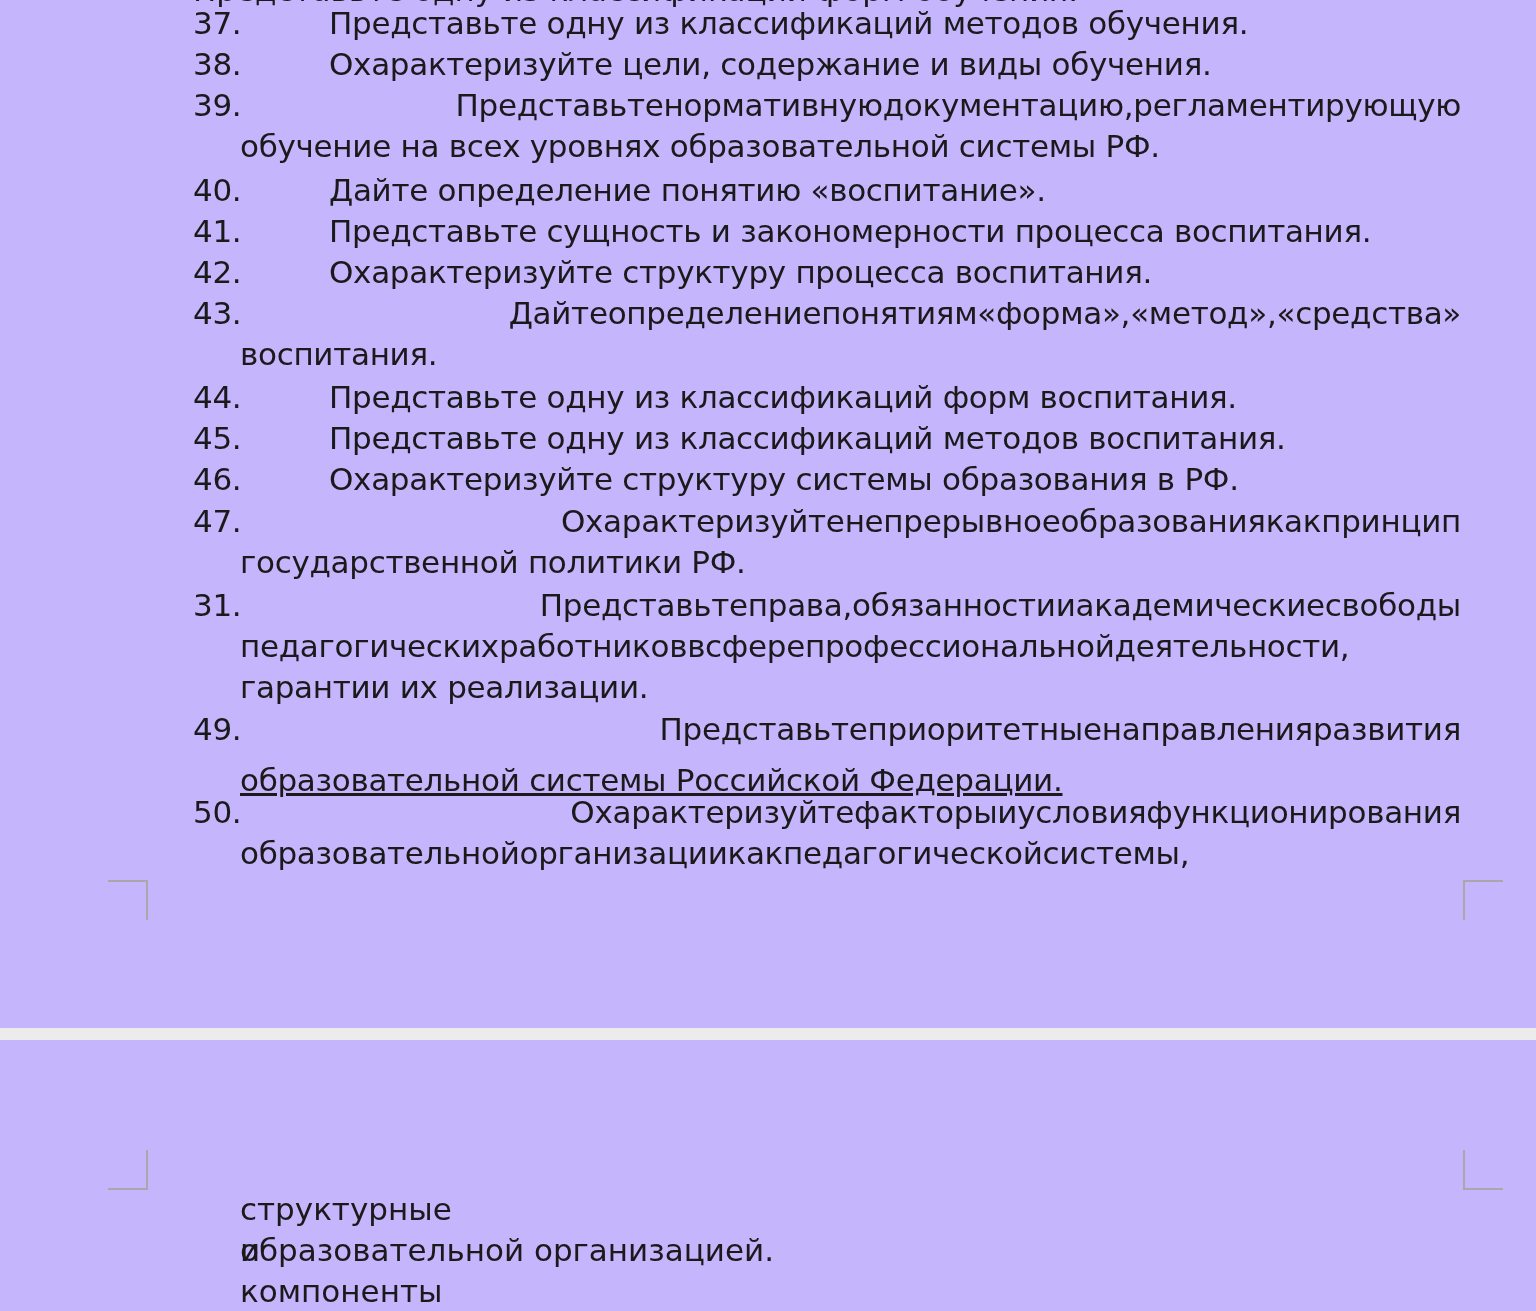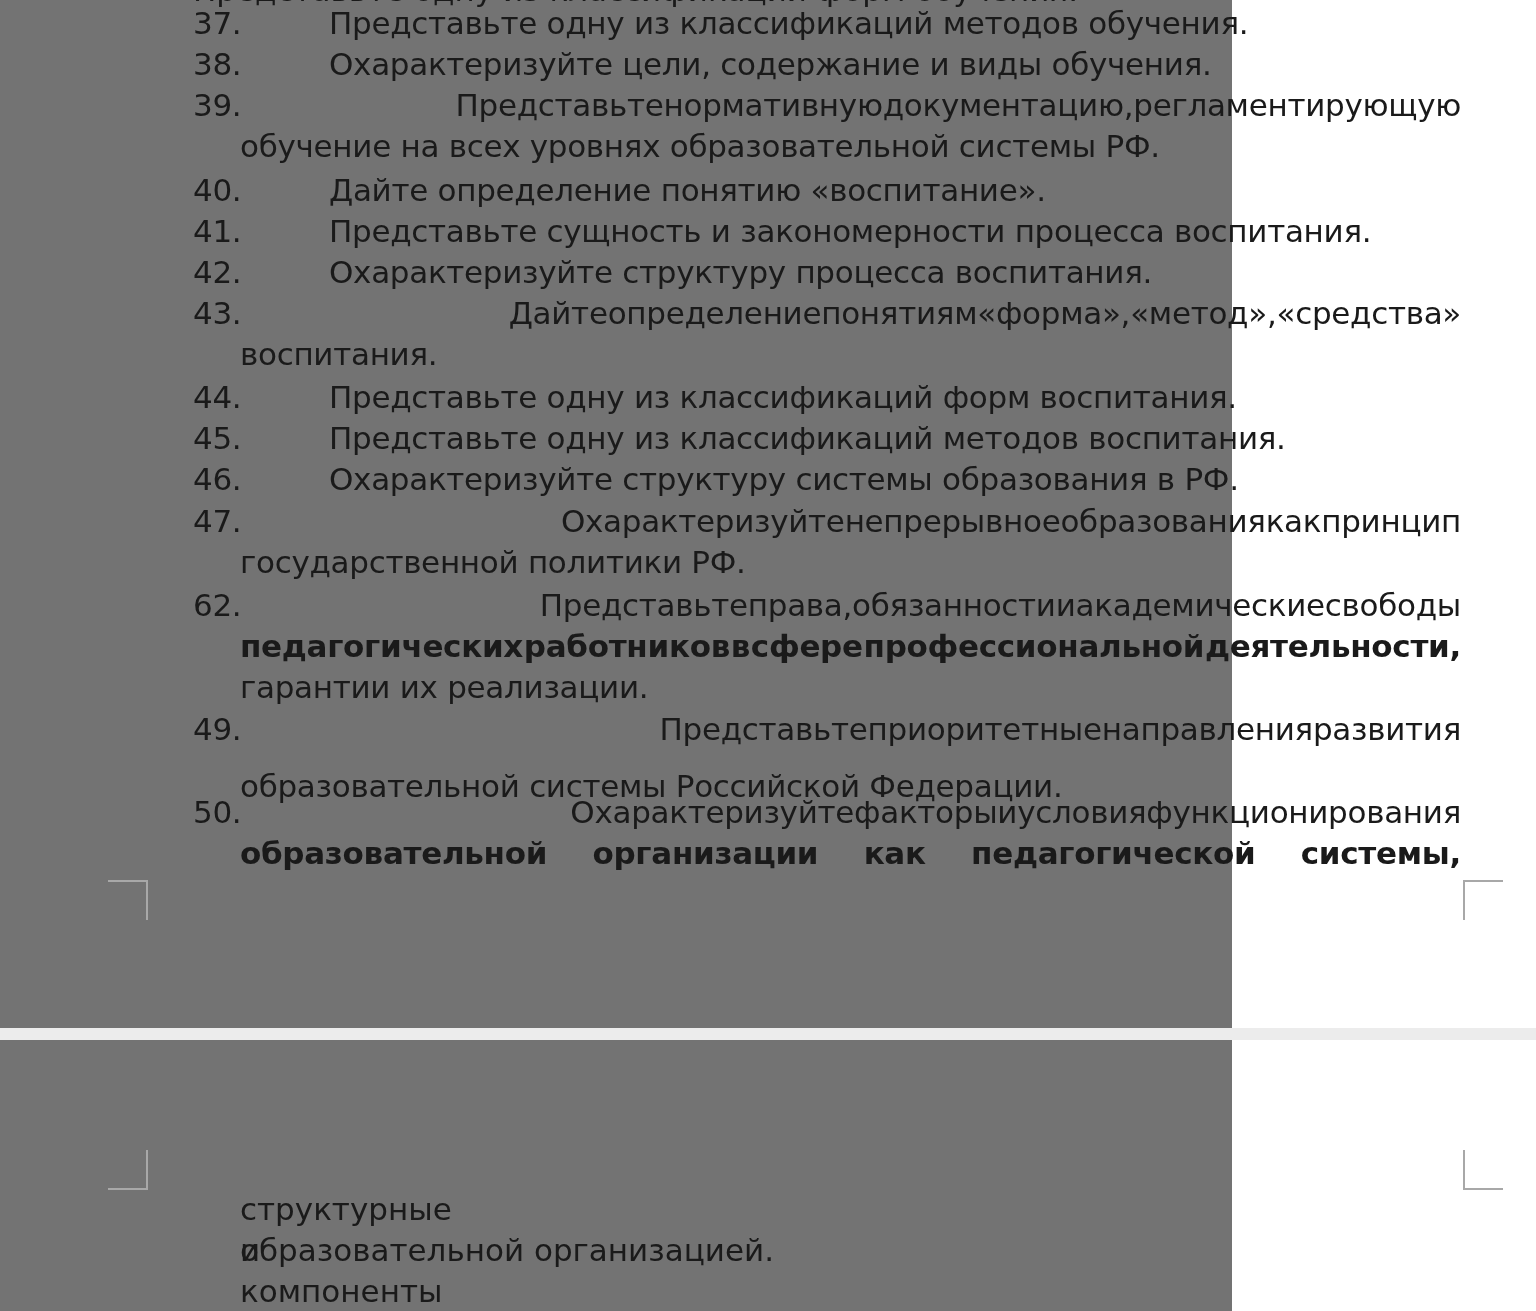--- a/index.html
+++ b/index.html
@@ -2,31 +2,31 @@
 <html><head>
 <meta charset="utf-8">
 <style>
   html, body { margin:0; padding:0; }
   body {
     width:1536px; height:1311px; overflow:hidden; position:relative;
     background:#ffffff;
     font-family:"DejaVu Sans", sans-serif;
     color:#1a1a1a;
   }
-  .page { position:absolute; left:0; width:1232px; background:#737373; }
+  .page { position:absolute; left:0; width:1536px; background:#c4b5fd; }
   .page1 { top:0; height:1028px; }
   .page-gap { position:absolute; left:0; top:1028px; width:1536px; height:12px; background:#ececec; }
   .page2 { top:1040px; height:271px; }
 
   .item { position:absolute; left:193px; width:1268px; font-size:31px; line-height:41px; letter-spacing:-0.3px; }
   .num { position:absolute; left:0; top:0; }
   .line { position:absolute; left:136px; right:0; top:0; white-space:nowrap; }
   .line.justify { display:flex; justify-content:flex-end; }
   .cont { position:absolute; left:47px; right:0; white-space:nowrap; }
-  .cont.justify { display:flex; justify-content:space-between;font-weight:bold; }
+  .cont.justify { display:flex; justify-content:flex-start; }
 
   .clipped { position:absolute; left:193px; top:-30px; width:1268px; font-size:31px; line-height:41px; color:#1a1a1a; }
 
   .corner { position:absolute; width:38px; height:38px; border-color:#a8a8a8; border-style:solid; border-width:0; }
   .c-tl { left:108px; top:880px; border-top-width:2px; border-right-width:2px; }
   .c-tr { left:1463px; top:880px; border-top-width:2px; border-left-width:2px; }
   .c-bl { left:108px; top:1150px; border-bottom-width:2px; border-right-width:2px; }
   .c-br { left:1463px; top:1150px; border-bottom-width:2px; border-left-width:2px; }
 
   .p2line { position:absolute; left:240px; width:1221px; font-size:31px; line-height:41px; white-space:nowrap;flex-direction:column; }
@@ -97,21 +97,21 @@
         <div class="line justify">
           <span>Охарактеризуйте</span>
           <span>непрерывное</span>
           <span>образования</span>
           <span>как</span>
           <span>принцип</span>
         </div>
         <div class="cont" style="top: 41px;">государственной политики РФ.</div>
       </div>
       <div class="item" style="top: 585px;">
-        <span class="num">62.</span>
+        <span class="num">31.</span>
         <div class="line justify">
           <span>Представьте</span>
           <span>права,</span>
           <span>обязанности</span>
           <span>и</span>
           <span>академические</span>
           <span>свободы</span>
         </div>
         <div class="cont justify" style="top: 41px;">
           <span>педагогических</span>
@@ -124,21 +124,21 @@
         <div class="cont" style="top: 82px;">гарантии их реализации.</div>
       </div>
       <div class="item" style="top: 709px;">
         <span class="num">49.</span>
         <div class="line justify">
           <span>Представьте</span>
           <span>приоритетные</span>
           <span>направления</span>
           <span>развития</span>
         </div>
-        <div class="cont" style="top: 57px;">образовательной системы Российской Федерации.</div>
+        <div class="cont" style="top: 51px; text-decoration: underline;">образовательной системы Российской Федерации.</div>
       </div>
       <div class="item" style="top: 792px;">
         <span class="num">50.</span>
         <div class="line justify">
           <span>Охарактеризуйте</span>
           <span>факторы</span>
           <span>и</span>
           <span>условия</span>
           <span>функционирования</span>
         </div>

